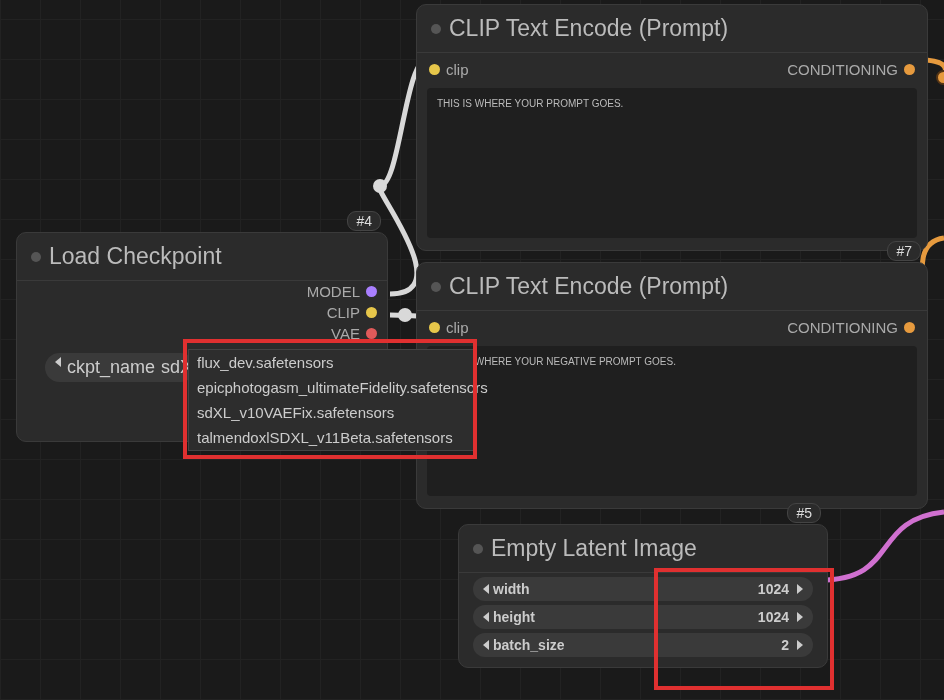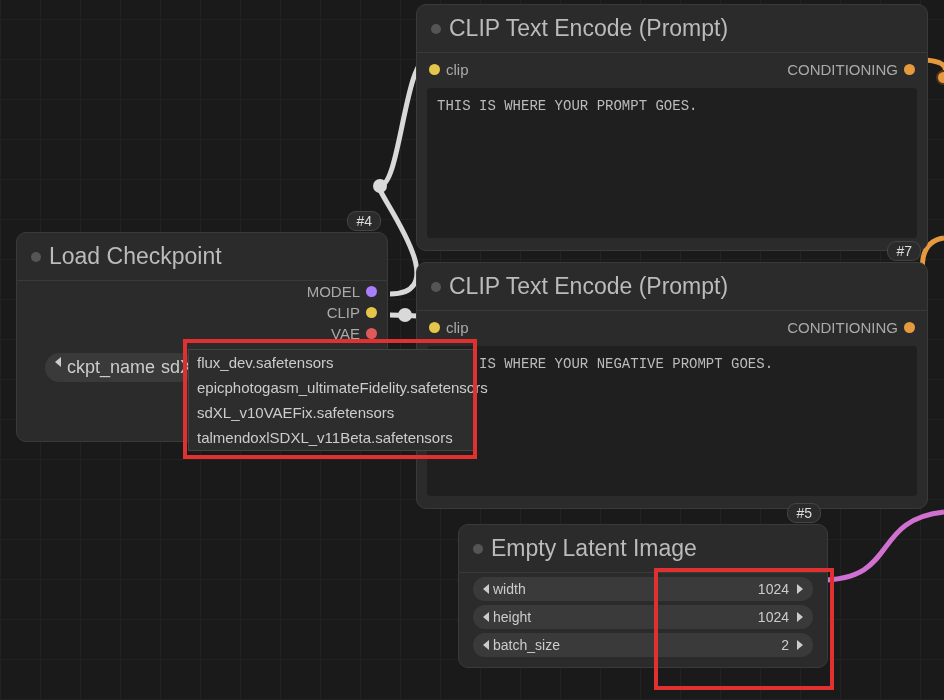--- a/index.html
+++ b/index.html
@@ -65,30 +65,30 @@
   #clip2 { top:262px; }
   .clip-node .io-row {
     display:flex; justify-content:space-between; padding:8px 12px 6px;
     font-size:15px;
   }
   .clip-node .io-row .port-row { gap:6px; }
   .clip-node .prompt-area {
     margin:4px 10px 12px; height:150px;
     background:#1f1f1f; border-radius:4px;
     padding:10px; color:#bbb;
-    font-family: Liberation Mono, monospace; font-size:14px;
+    font-family: Liberation Sans, sans-serif; font-size:10px;
   }
 
   
   #latent { left:458px; top:524px; width:370px; }
   #latent .outrow { display:flex; justify-content:flex-end; padding:6px 12px 4px;}
   #latent .param {
     margin:4px 14px; background:#3a3a3a;
     border-radius:16px; display:flex; align-items:center;
-    padding:4px 10px; font-size:14px; color:#ccc;
+    padding:4px 10px; font-size:14px; color:#ccc;font-weight:bold;
   }
   #latent .param .lbl { margin-left:4px; }
   #latent .param .val { margin-left:auto; margin-right:8px; }
 
   
   #dropdown {
     position:absolute; left:188px; top:349px;
     width:286px; background:#2d2d2d;
     border:1px solid #444; font-size:15px; color:#ccc;
     z-index:50;

